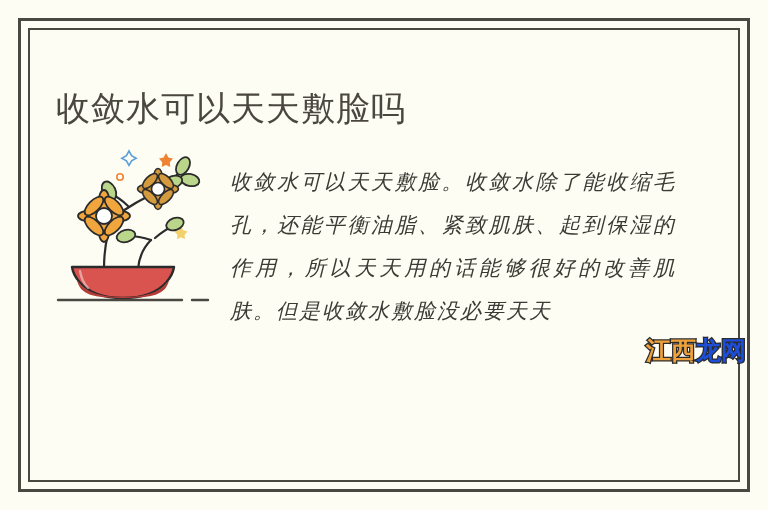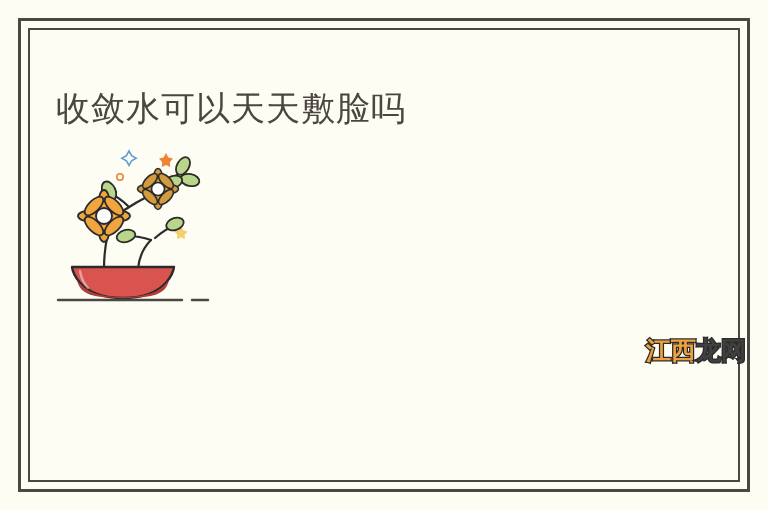--- a/index.html
+++ b/index.html
@@ -110,21 +110,21 @@
     font-family: "DejaVu Sans", "Liberation Sans", sans-serif;
     white-space: nowrap;
   }
   .watermark .wm-a {
     color: #efa13c;
     -webkit-text-stroke: 2.5px #2b2b2b;
     paint-order: stroke fill;
     margin-top: 8px;
   }
   .watermark .wm-b {
-    color: #404040;
+    color: #1d4ed8;
     -webkit-text-stroke: 2.5px #2b2b2b;
     paint-order: stroke fill;
   }
 </style>
 </head>
 <body>
 
 <div class="page">
 
   <div class="frame-outer"></div>
@@ -202,20 +202,21 @@
           <path d="M24 127 C24 127 26 138 32 144" stroke="#ffffff" stroke-width="2.4" fill="none" opacity="0.45" stroke-linecap="round"></path>
         </g>
 
         <g>
           <line x1="2" y1="156" x2="126" y2="156" stroke="#4a4840" stroke-width="2.4" stroke-linecap="round"></line>
           <line x1="136" y1="156" x2="152" y2="156" stroke="#4a4840" stroke-width="2.4" stroke-linecap="round"></line>
         </g>
       </svg>
     </div>
 
+    <p class="body-text">收敛水可以天天敷脸。收敛水除了能收缩毛孔，还能平衡油脂、紧致肌肤、起到保湿的作用，所以天天用的话能够很好的改善肌肤。但是收敛水敷脸没必要天天</p>
 
   </div>
 
   <div class="watermark">
     <span class="wm-a">江西</span><span class="wm-b">龙网</span>
   </div>
 
 </div>
 
 </body></html>

